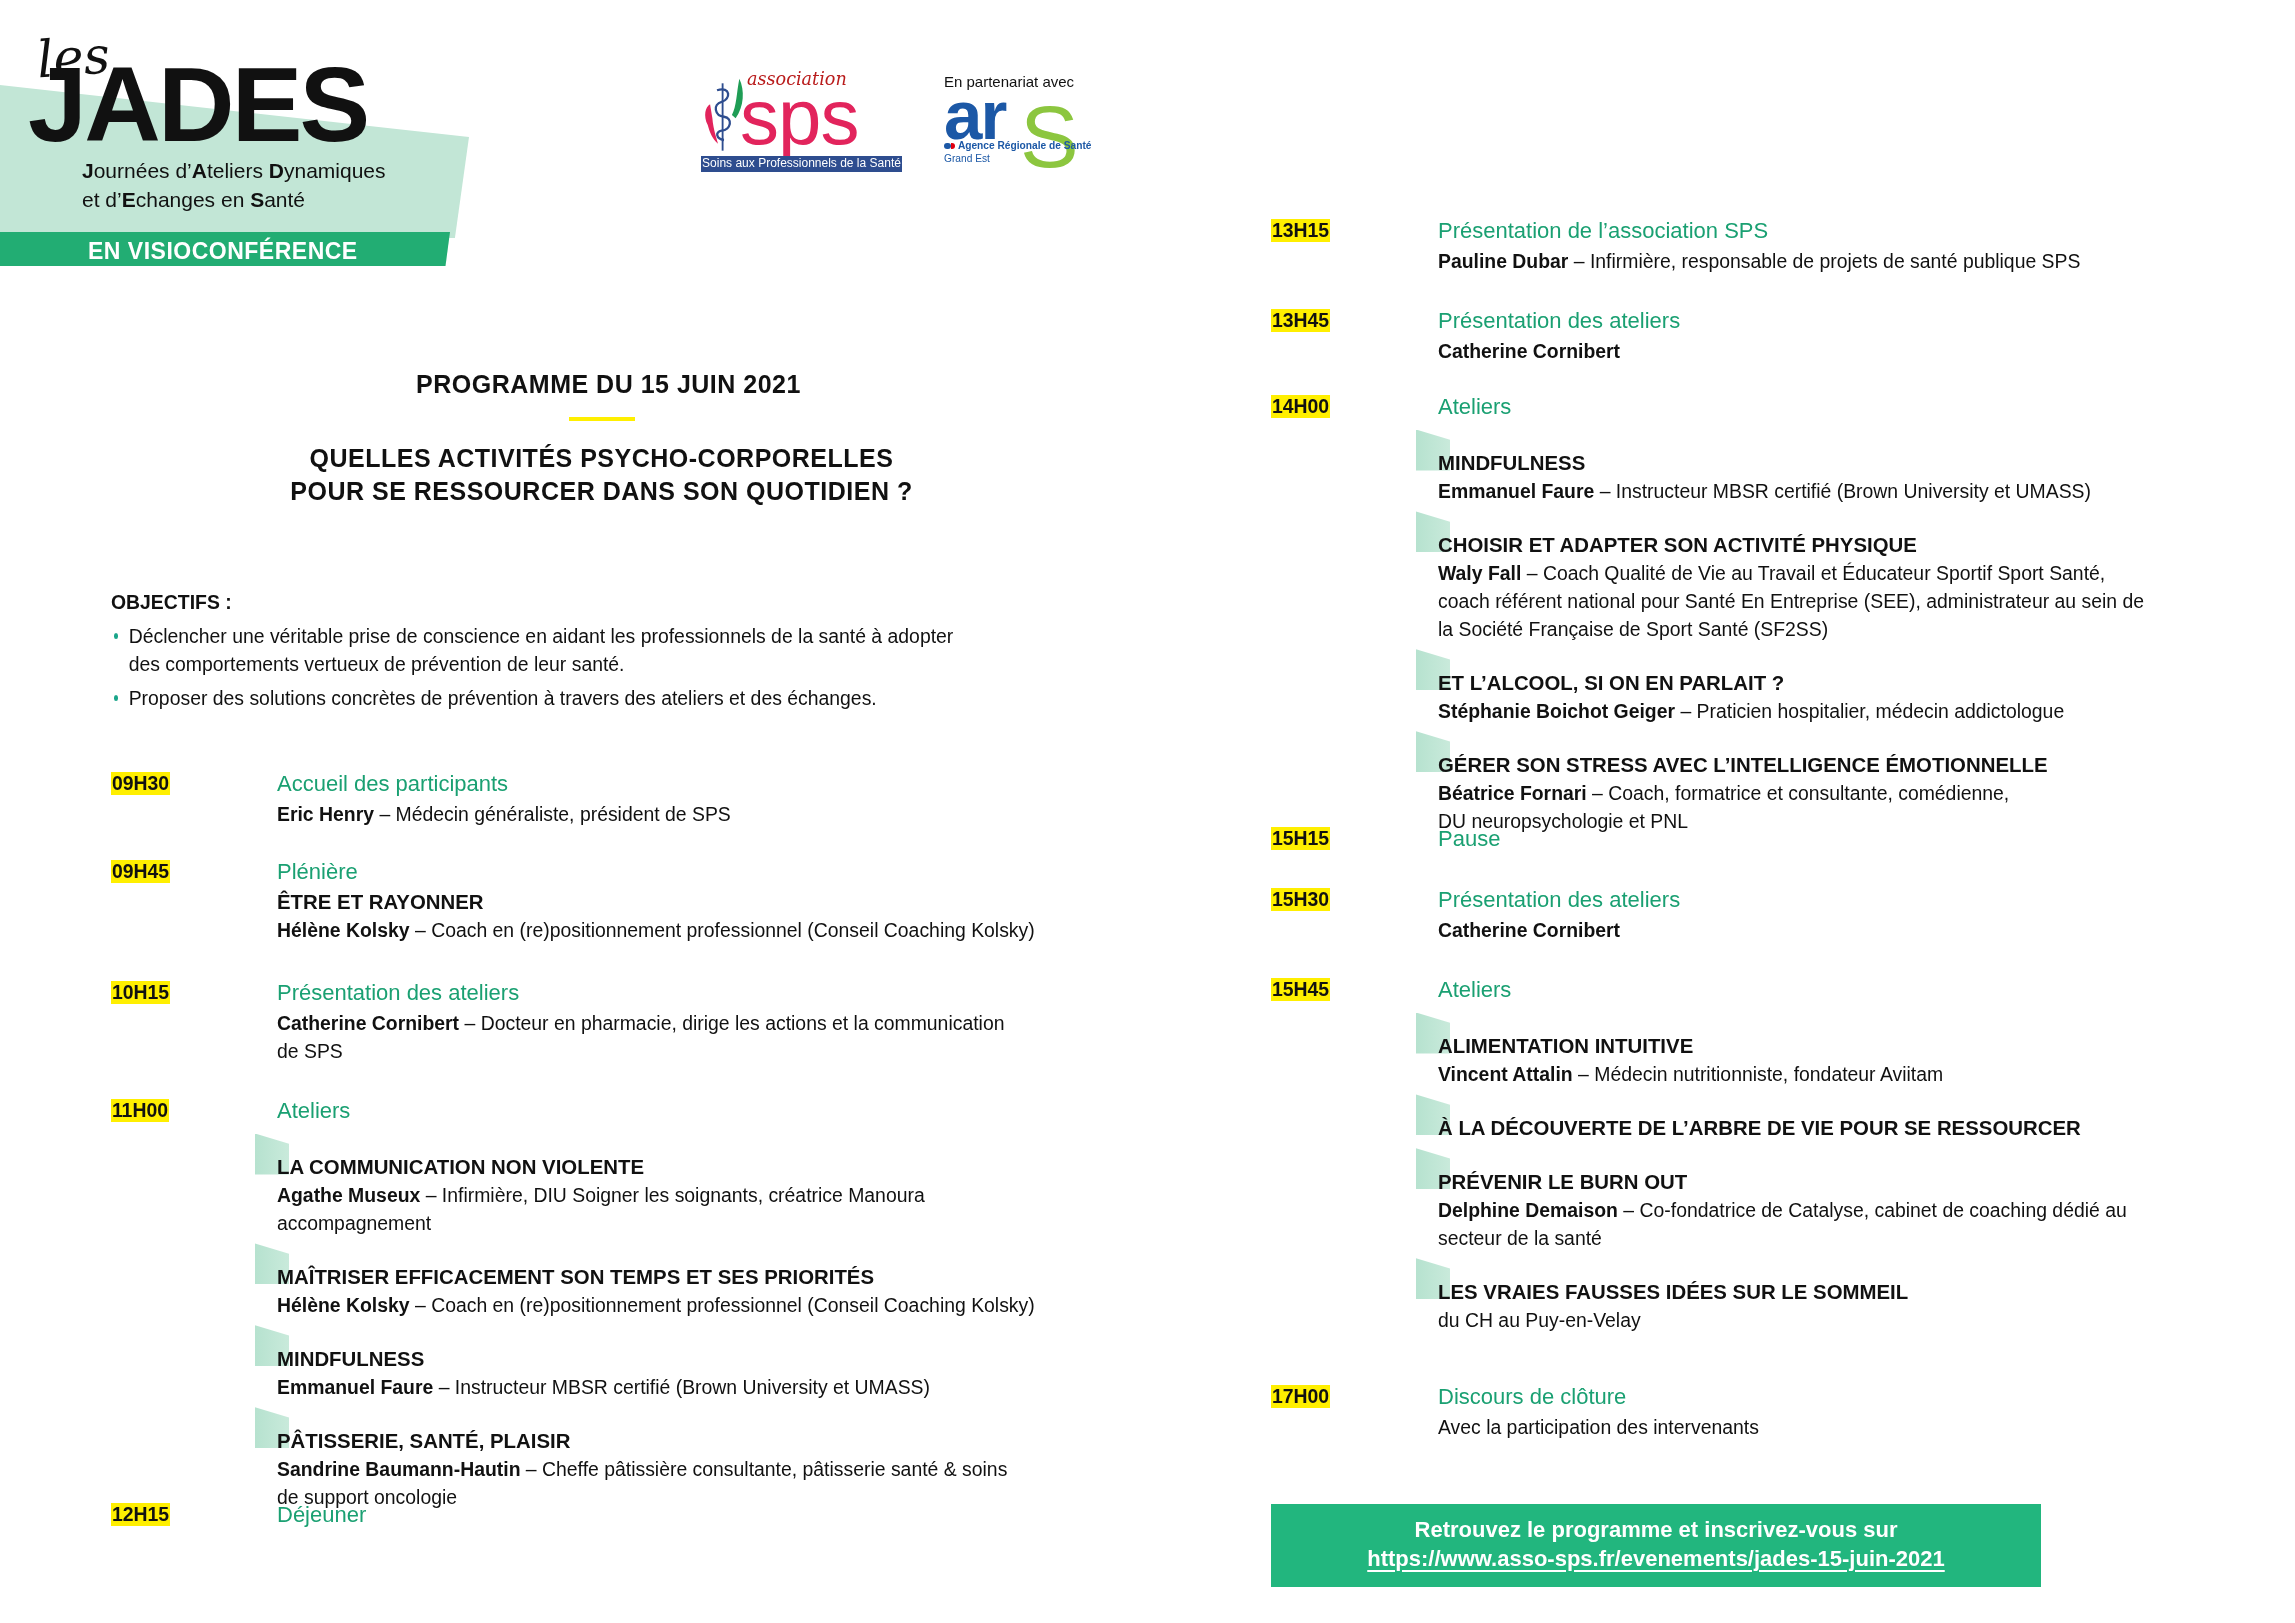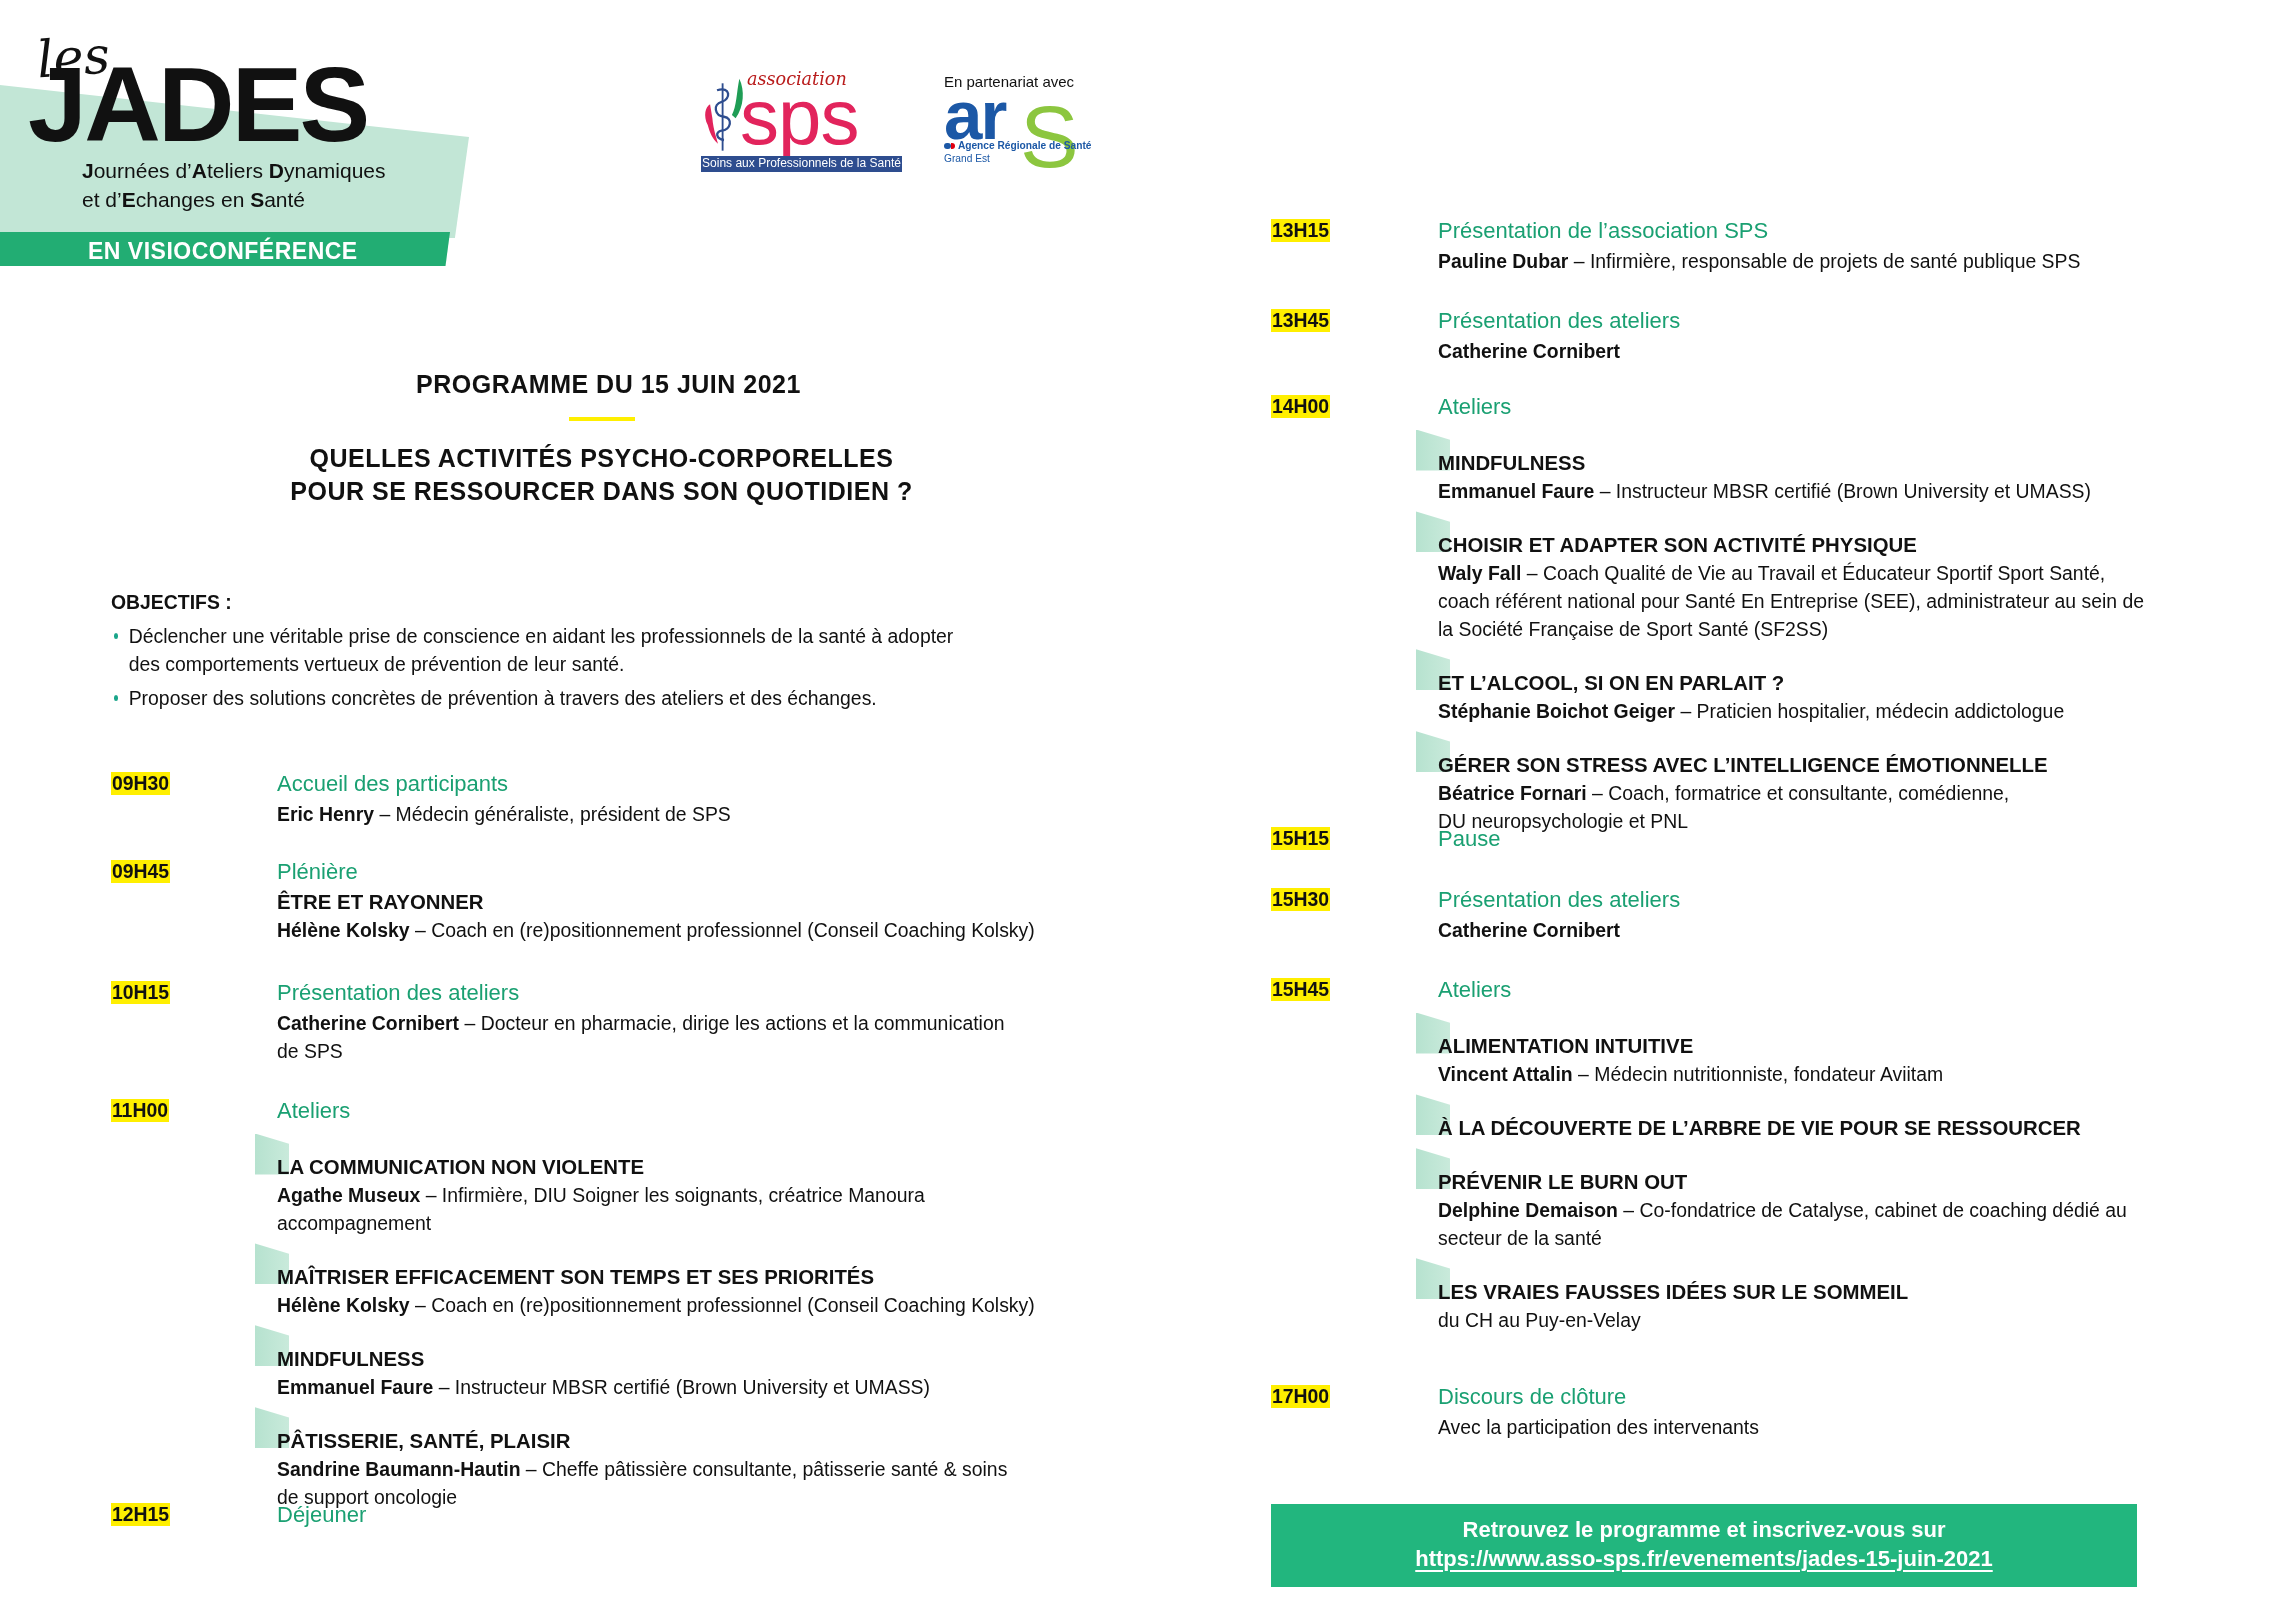--- a/index.html
+++ b/index.html
@@ -46,21 +46,21 @@
   .line { font-size:19.4px; line-height:28px; }
   .line b { font-weight:bold;margin-top:39px; }
   .upper { font-weight:bold; font-size:20.4px; line-height:28px; text-transform:none; }
   .ws { position:relative; margin-top:7.4px; }
   .ws .deco { position:absolute; left:-22px; top:-0.9px; width:34px; height:41px;
               background:linear-gradient(90deg,#b6e2cf,#c9eadb);
               clip-path: polygon(0 0, 100% 25%, 100% 100%, 0 100%); z-index:0; }
   .ws .upper { position:relative; z-index:1; padding-top:18.5px; }
 
   
-  .cta { position:absolute; left:1271px; top:1504px; width:866px; height:83px; background:#22b67e; color:#fff; text-align:center; }
+  .cta { position:absolute; left:1271px; top:1504px; width:770px; height:83px; background:#22b67e; color:#fff; text-align:center; }
   .cta .l1 { font-weight:bold; font-size:22px; line-height:29px; margin-top:11px; }
   .cta .l2 { font-weight:bold; font-size:22px; line-height:29px; text-decoration:underline; text-underline-offset:3.7px; }
 </style>
 </head>
 <body>
 
 <div class="hdr-mint"></div>
 <div class="les">les</div>
 <div class="jades">JADES</div>
 <div class="jades-sub">

